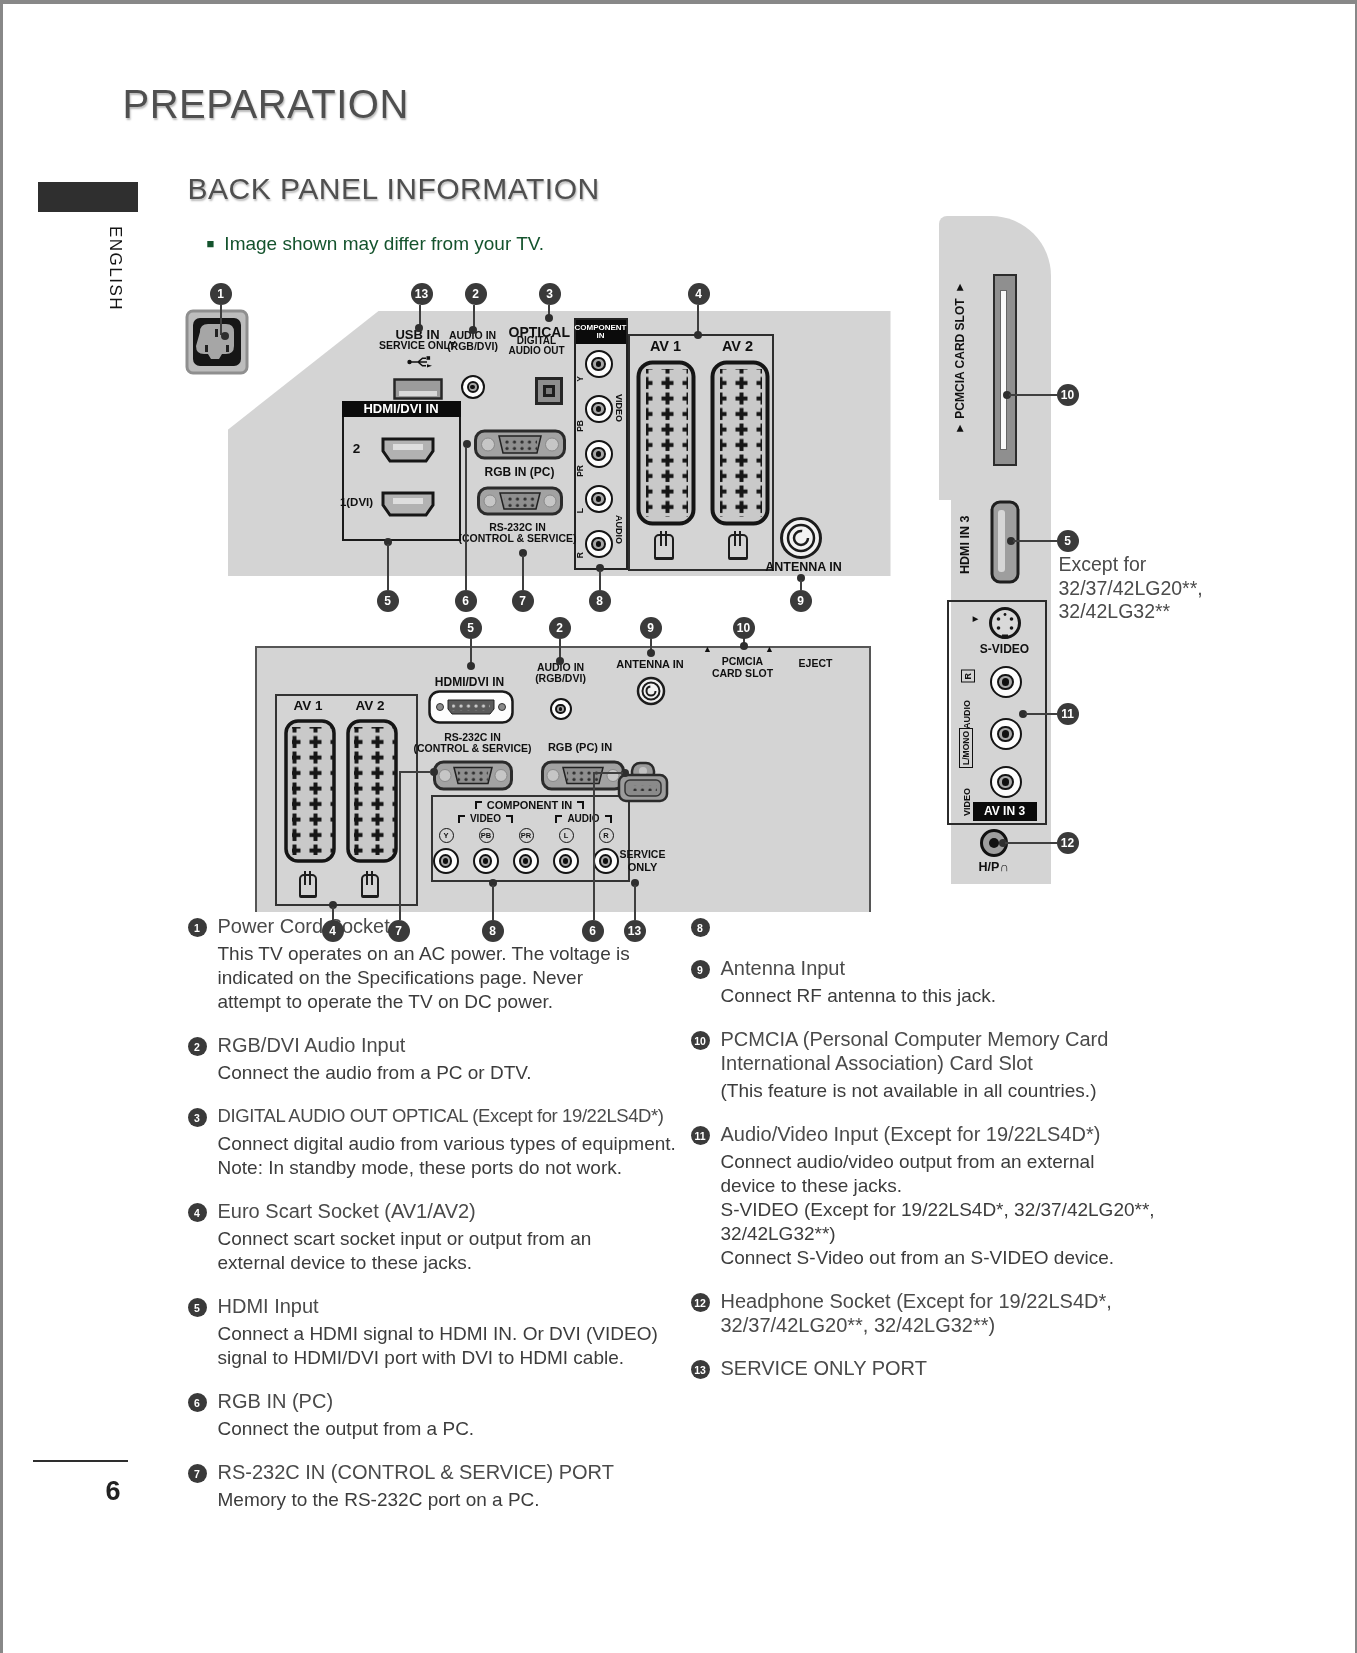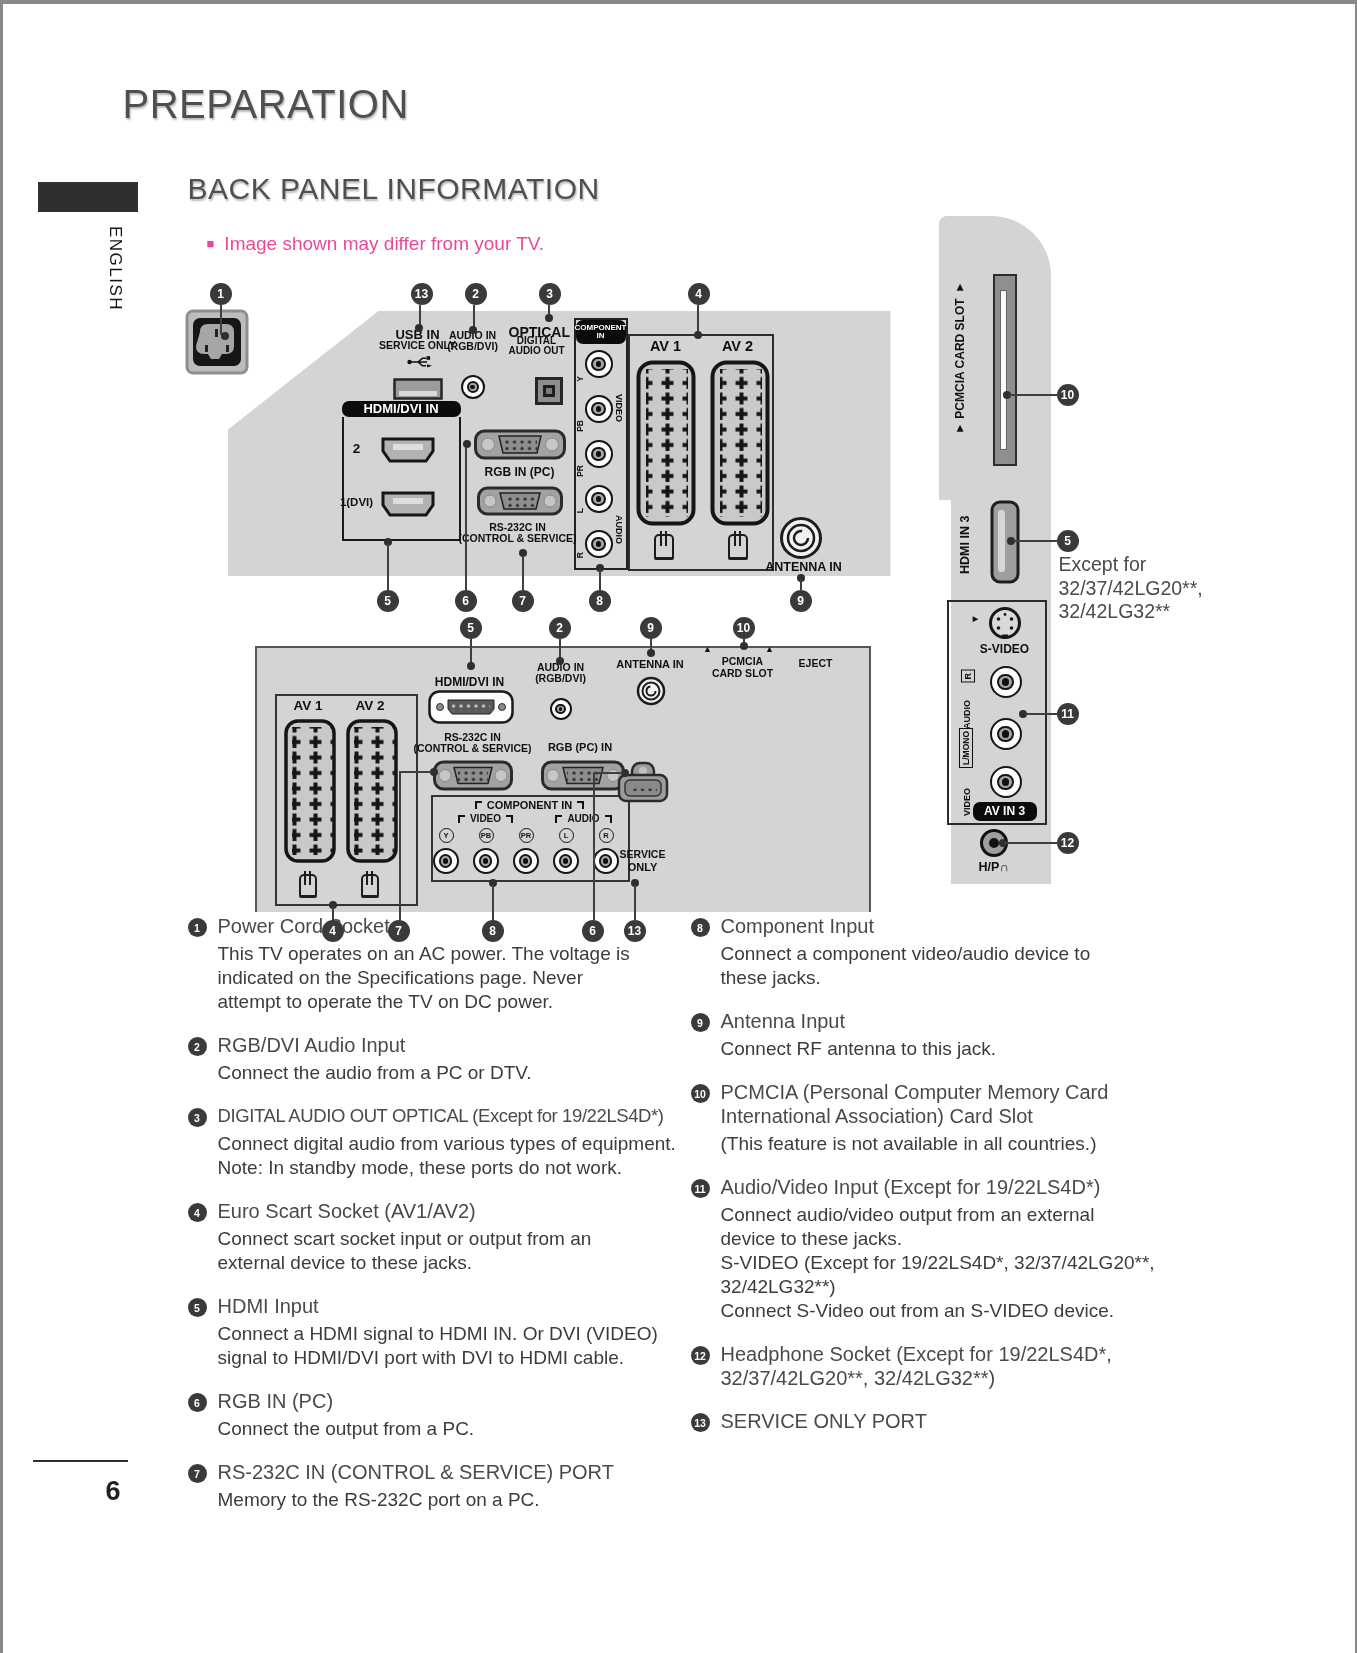--- a/index.html
+++ b/index.html
@@ -9,21 +9,21 @@
   .abs{ position:absolute; }
   .panel{ position:absolute; background:#d4d4d4; }
   .callout{ position:absolute; width:22px; height:22px; border-radius:50%; background:#3a3a3a;
             color:#fff; font-weight:bold; font-size:12px; display:flex; align-items:center;
             justify-content:center; z-index:6; }
   .lline{ position:absolute; background:#3f3f3f; z-index:5; }
   .ldot{ position:absolute; width:8px; height:8px; border-radius:50%; background:#2e2e2e; z-index:5; }
   .plabel{ position:absolute; font-weight:bold; color:#101010; text-align:center;
            line-height:1.1; white-space:nowrap; }
   .blabel{ position:absolute; background:#0b0b0b; color:#fff; font-weight:bold;
-           display:flex; align-items:center; justify-content:center; text-align:center; line-height:1.05;border-radius:7px; }
+           display:flex; align-items:center; justify-content:center; text-align:center; line-height:1.05; }
   .vtext{ position:absolute; writing-mode:vertical-rl; transform:rotate(180deg);
           font-weight:bold; color:#101010; text-align:center; }
   .vtext2{ position:absolute; writing-mode:vertical-rl; font-weight:bold; color:#101010; text-align:center; }
   .vbox{ border:1.5px solid #101010; background:#d4d4d4; padding:2px 1px; }
   .rca{ position:absolute; border-radius:50%; background:#fdfdfd; border:2.5px solid #141414;
         display:flex; align-items:center; justify-content:center; }
   .rca i{ display:flex; width:60%; height:60%; border-radius:50%; background:#a8a8a8;
           border:2px solid #141414; align-items:center; justify-content:center; }
   .rca i b{ display:block; width:55%; height:55%; border-radius:50%; background:#101010; }
   .cletter{ position:absolute; width:15px; height:15px; border:1.6px solid #141414; border-radius:50%;
@@ -62,21 +62,21 @@
       <pattern id="pinlight" width="7.5" height="6.5" patternUnits="userSpaceOnUse">
         <circle cx="3" cy="3" r="1.6" fill="#cfcfcf"></circle>
       </pattern>
     </defs>
   </svg>
 
   <div class="bigtitle" style="left:120px;top:78px;font-size:40px">PREPARATION</div>
   <div class="abs" style="left:35px;top:178px;width:100px;height:30px;background:#2f2f2f"></div>
   <div class="abs" style="left:102px;top:222px;writing-mode:vertical-rl;font-size:17px;letter-spacing:1.5px;color:#151515">ENGLISH</div>
   <div class="bigtitle" style="left:185px;top:168px;font-size:30px">BACK PANEL INFORMATION</div>
-  <div class="abs" style="left:204px;top:229px;font-size:19px;color:#ec4899">
+  <div class="abs" style="left:204px;top:229px;font-size:19px;color:#14532d">
     <span style="font-size:13px;margin-right:10px;vertical-align:2px">■</span><span>Image shown may differ from your TV.</span>
   </div>
 
   <div class="panel" style="left:225px;top:307px;width:663px;height:265px;clip-path:polygon(0 119px,151px 0,663px 0,663px 265px,0 265px)"></div>
 
   <svg class="abs" style="left:182px;top:305px" width="64" height="66">
     <rect x="2" y="2" width="60" height="62" rx="6" fill="#bdbdbd" stroke="#8f8f8f" stroke-width="3"></rect>
     <rect x="8" y="9" width="48" height="48" rx="7" fill="#161616"></rect>
     <path d="M15 23 q0-8 8-8 h18 q8 0 8 8 v14 q0 8-8 8 h-4 l-3 5 h-8 l-3-5 h-4 q-8 0-8-8 z" fill="#a6a6a6"></path>
     <rect x="30" y="20" width="3" height="8" fill="#222"></rect>
@@ -514,25 +514,20 @@
       <div>
           <div class="dtitle">RS-232C IN (CONTROL &amp; SERVICE) PORT</div>
       <div class="dbody">Memory to the RS-232C port on a PC.</div>
         </div>
     </div>
   </div>
 
   <div class="desc-col" style="left:688px;top:910px">
     <div class="ditem">
       <div class="dnum">8</div>
-      <div>
-          <div class="dtitle">Component Input</div>
-      <div class="dbody">Connect a component video/audio device to
-these jacks.</div>
-        </div>
     </div>
     <div class="ditem">
       <div class="dnum">9</div>
       <div>
           <div class="dtitle">Antenna Input</div>
       <div class="dbody">Connect RF antenna to this jack.</div>
         </div>
     </div>
     <div class="ditem">
       <div class="dnum">10</div>

